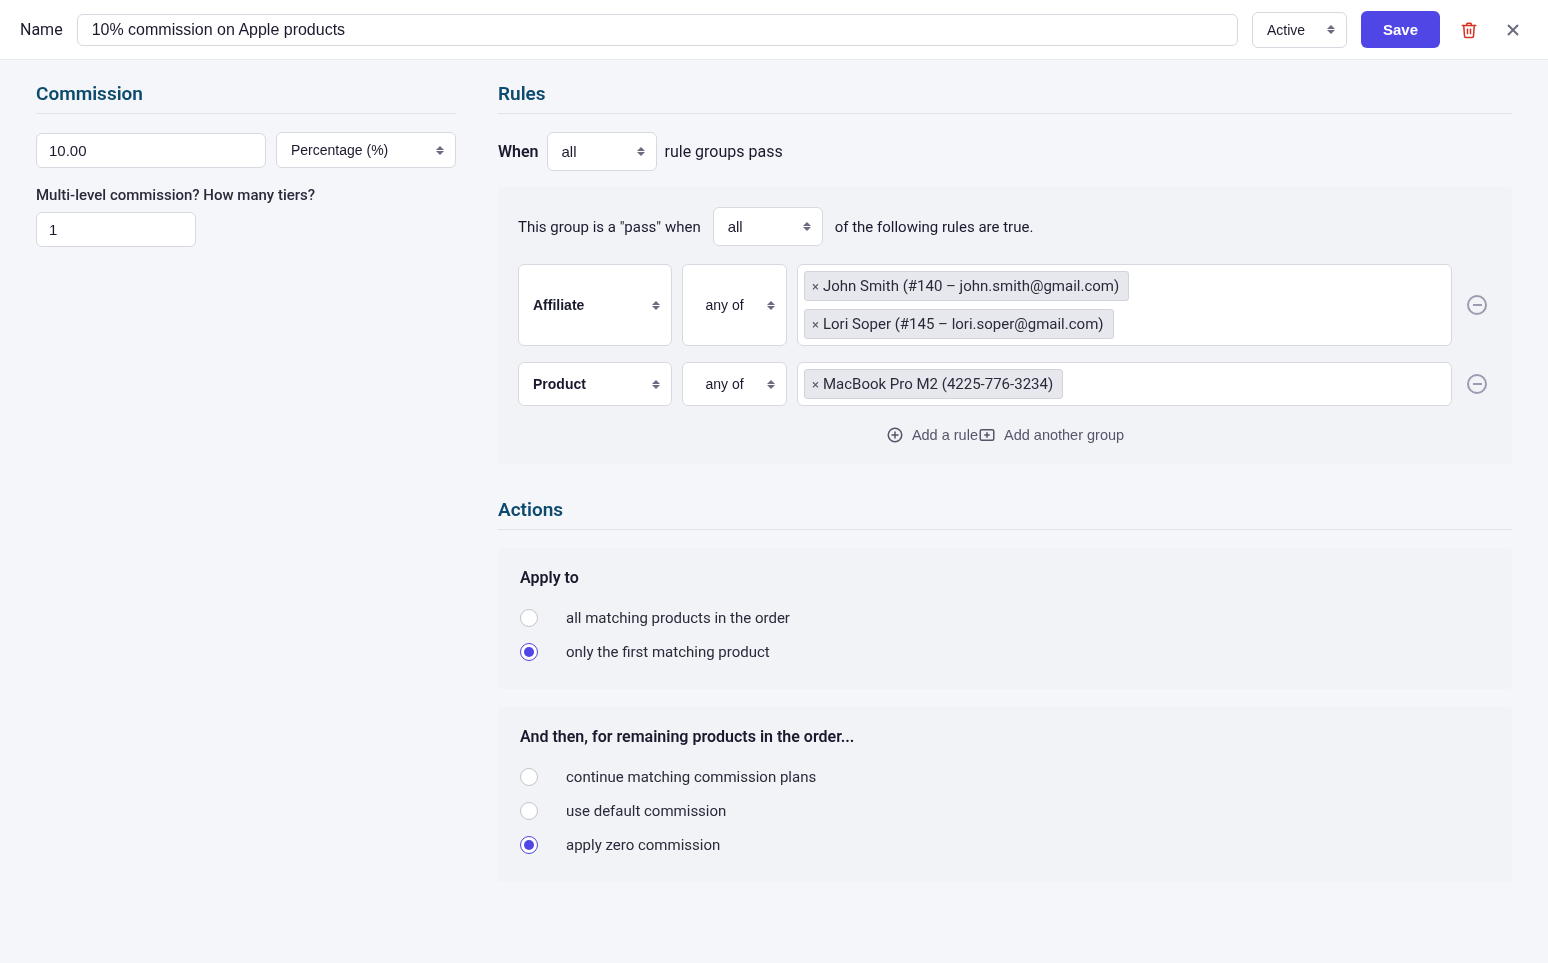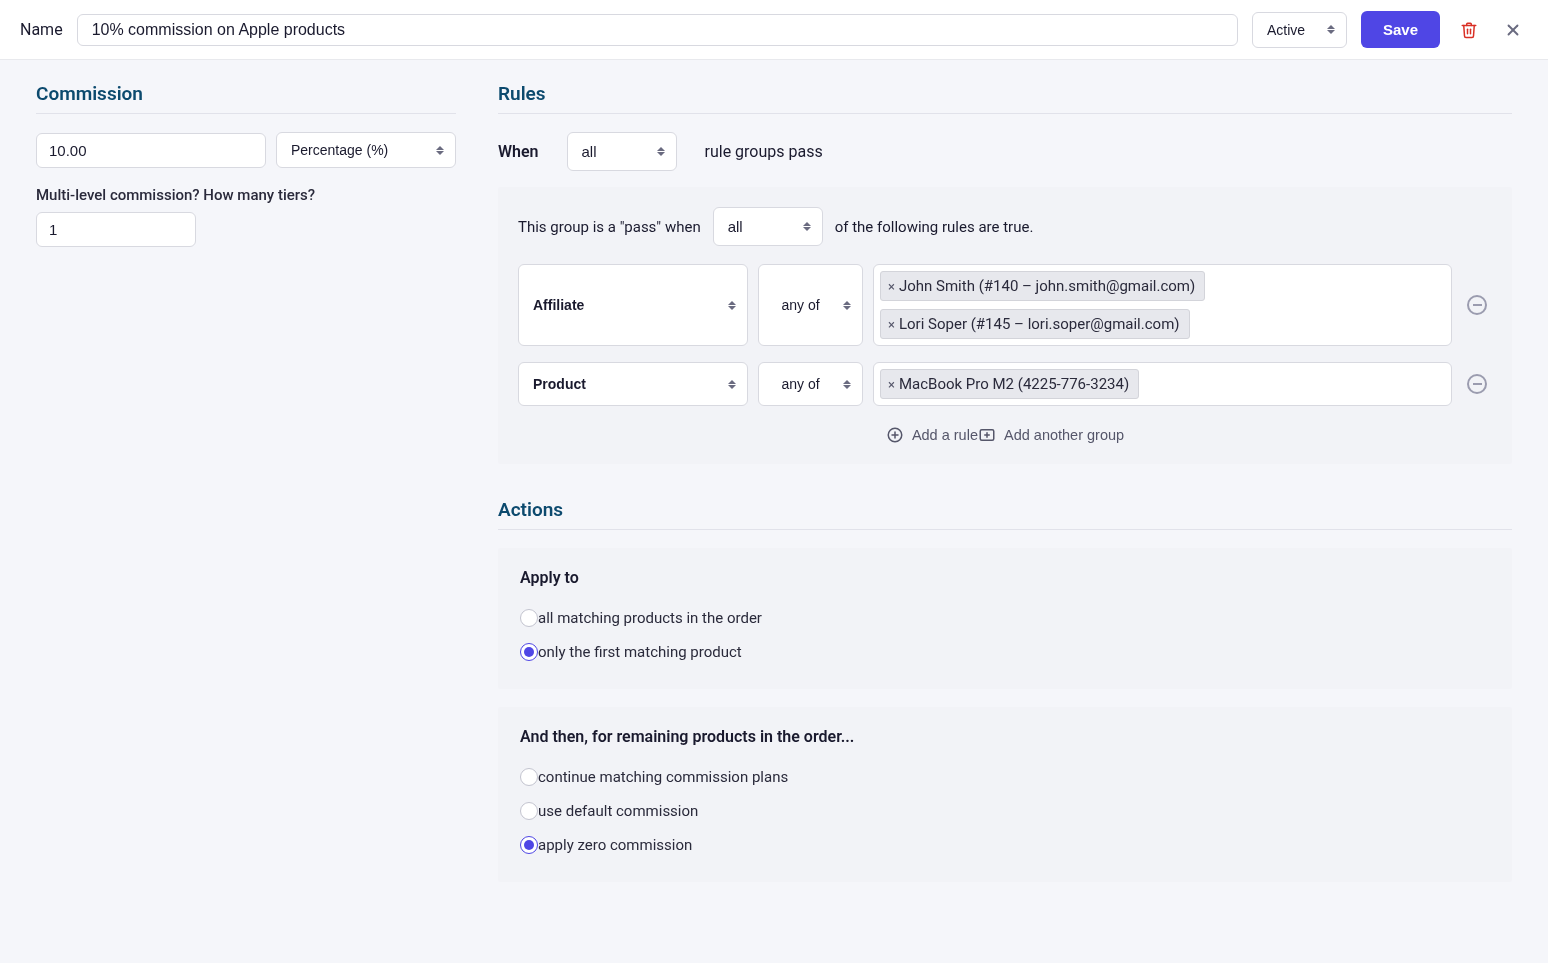--- a/index.html
+++ b/index.html
@@ -120,21 +120,21 @@
     .commission-type { width: 180px; text-align: left; }
     .label-sm {
       font-size: 15px;
       color: #2a2a3b;
       margin-top: 18px;
       margin-bottom: 8px;
       font-weight: 500;
     }
     .tiers-input { width: 160px; }
 
-    .when-row { display: flex; align-items: center; gap: 28px; margin-bottom: 16px; }
+    .when-row { display: flex; align-items: center; gap: 8px; margin-bottom: 16px; }
     .when-label { font-weight: 600; font-size: 16px; color: #1a1a2e; }
     .inline-text { font-size: 16px; color: #1a1a2e; }
     .select.small { padding: 10px 36px 10px 14px; font-size: 15px; min-width: 110px; }
 
     .group-box {
       background: #f2f3f7;
       padding: 20px;
       border-radius: 2px;
     }
     .group-pass-row {
@@ -145,21 +145,21 @@
     }
     .group-pass-row .inline-text { font-size: 15px; }
     .rule-row {
       display: flex;
       align-items: stretch;
       gap: 10px;
       margin-bottom: 16px;
     }
     .rule-row:last-of-type { margin-bottom: 0; }
     .rule-attr .select-wrap, .rule-cond .select-wrap { height: 100%; }
-    .rule-attr .select { width: 230px; font-weight: 600; height: 100%; }
+    .rule-attr .select { width: 154px; font-weight: 600; height: 100%; }
     .rule-cond .select { width: 105px; height: 100%; text-align: center; }
     .multi-value {
       flex: 1;
       background: #fff;
       border: 1px solid #d8d9e0;
       border-radius: 6px;
       padding: 6px;
       display: flex;
       flex-wrap: wrap;
       gap: 8px;
@@ -223,21 +223,21 @@
     }
     .action-heading {
       font-size: 16px;
       font-weight: 600;
       color: #1a1a2e;
       margin-bottom: 14px;
     }
     .radio-row {
       display: flex;
       align-items: flex-end;
-      gap: 0;
+      gap: 28px;
       padding: 8px 0;
       cursor: pointer;
     }
     .radio-row input[type="radio"] {
       appearance: none;
       width: 18px; height: 18px;
       border: 1.5px solid #c3c4cf;
       border-radius: 50%;
       background: #fff;
       display: inline-flex; align-items:center; justify-content:center;

